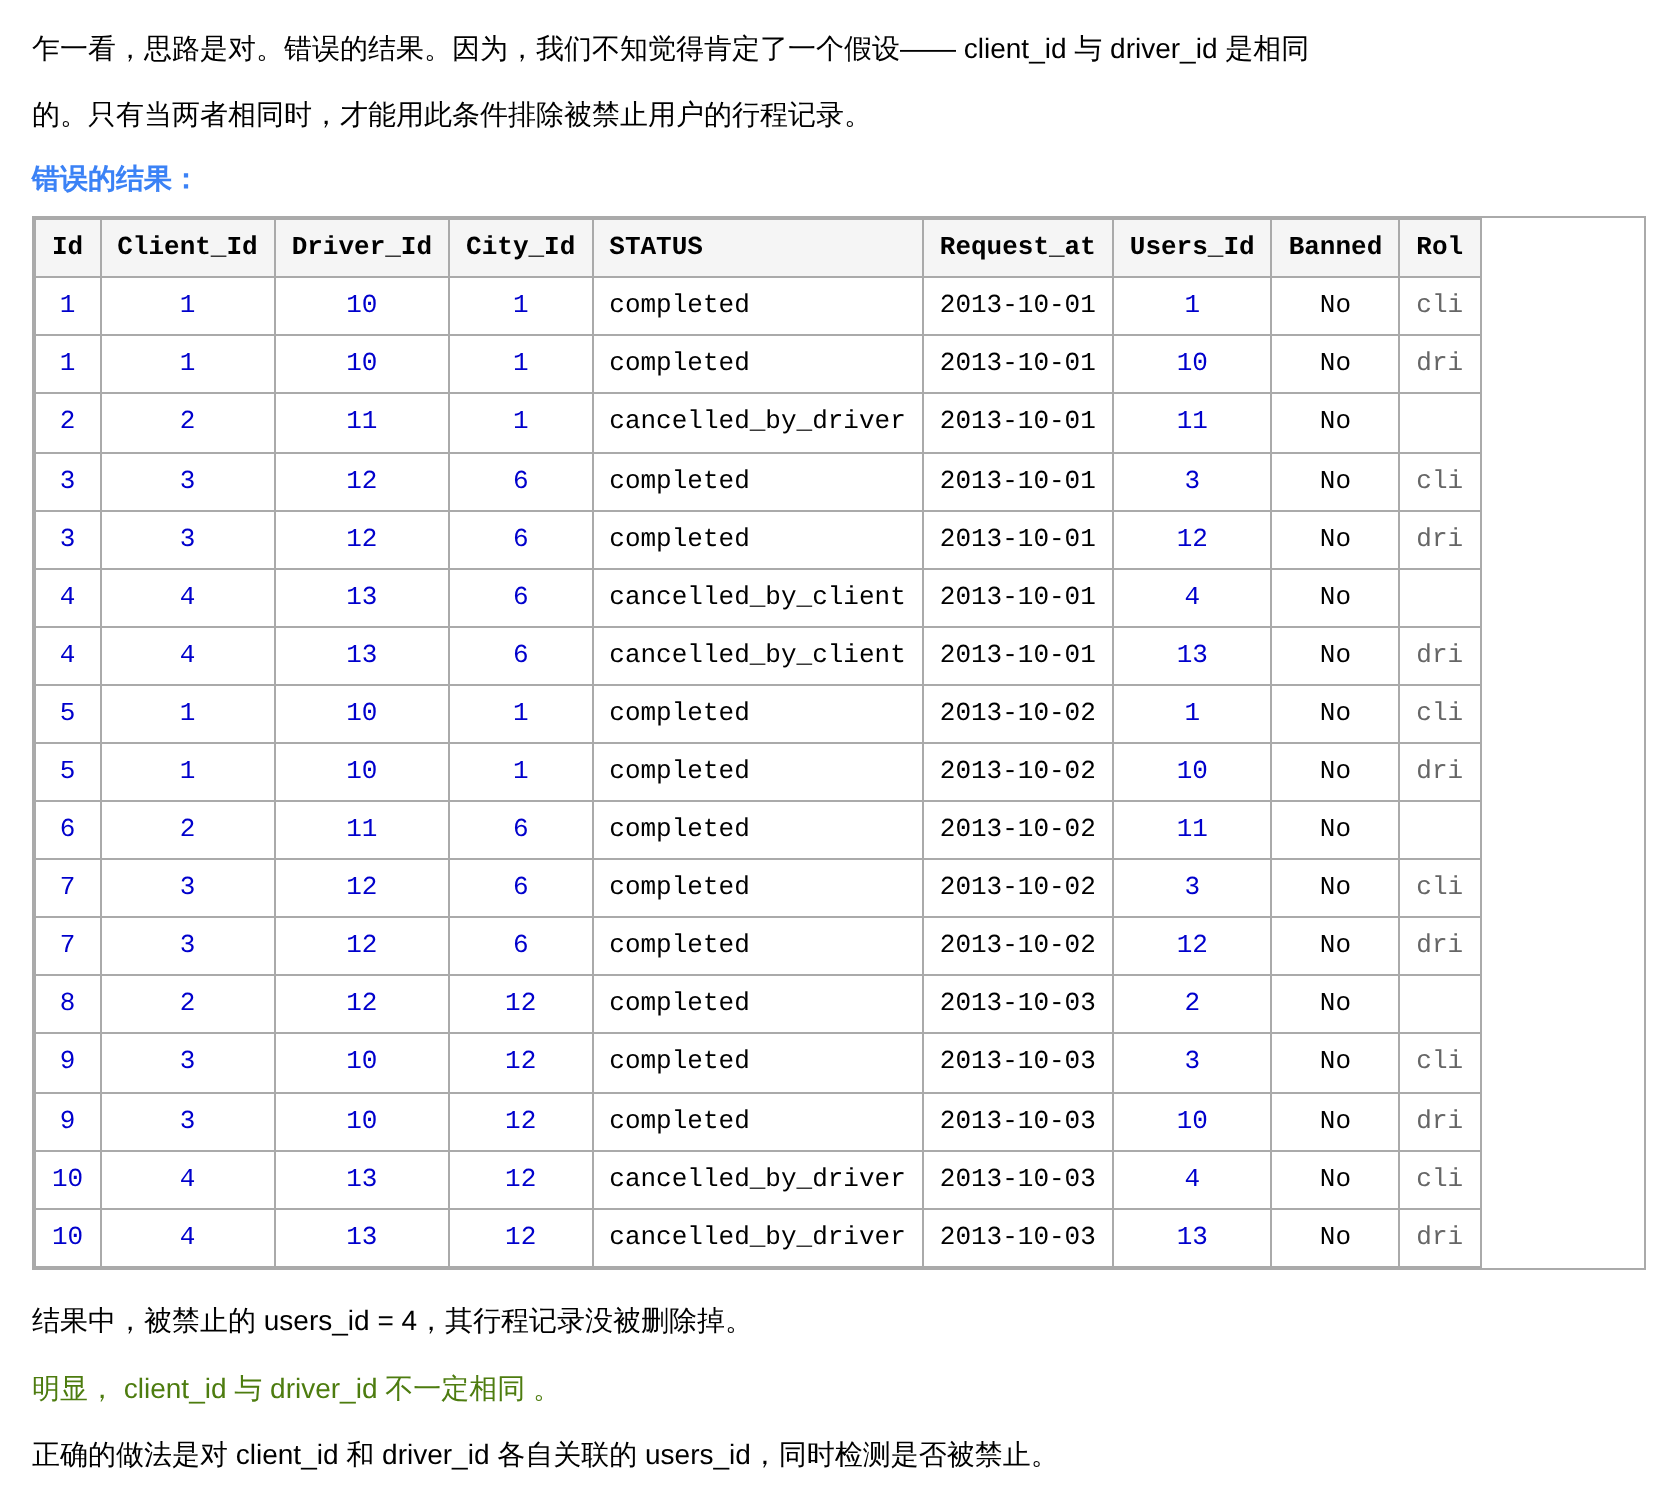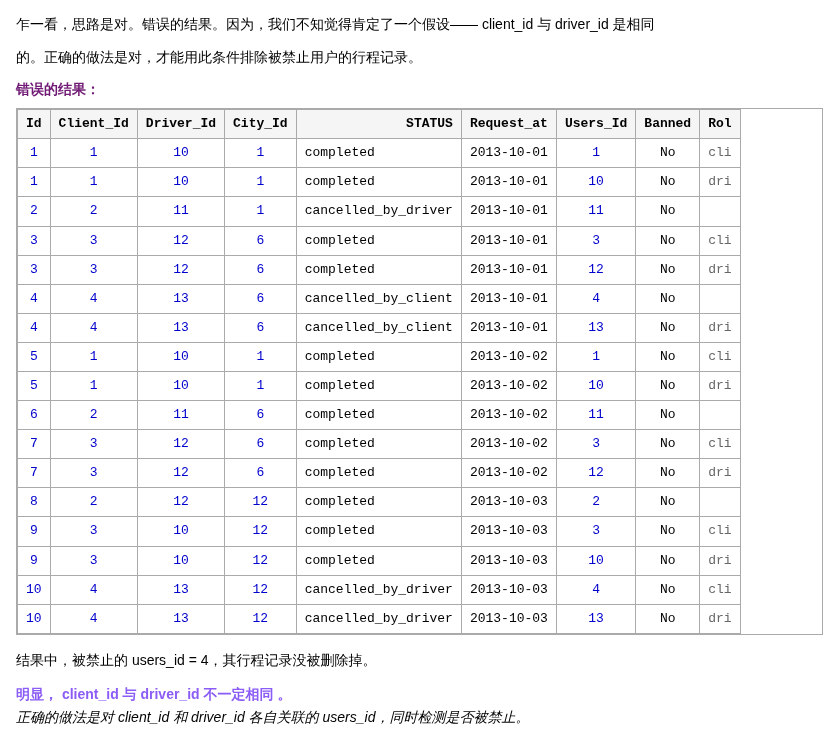--- a/index.html
+++ b/index.html
@@ -12,21 +12,21 @@
       line-height: 1.7;
     }
     .intro-text {
       margin-bottom: 8px;
       line-height: 1.8;
       color: #000;
     }
     .section-label {
       font-weight: bold;
       margin-bottom: 6px;
-      color: #701a75;
+      color: #3b82f6;
     }
     .table-wrapper {
       overflow-x: auto;
       margin-bottom: 14px;
       border: 1px solid #aaa;
     }
     table {
       border-collapse: collapse;
       font-family: 'Courier New', Courier, monospace;
       font-size: 13px;
@@ -34,44 +34,43 @@
       background: #fff;
     }
     table th, table td {
       border: 1px solid #aaa;
       padding: 3px 8px;
       color: #000;
     }
     table th {
       background: #f5f5f5;
       font-weight: bold;
-      text-align: right;
+      text-align: left;
     }
     table td {
       text-align: center;
     }
     .result-text {
       margin-bottom: 10px;
       color: #000;
     }
     .obvious-text {
-      color: #8b5cf6;
-      font-weight: bold;
+      margin-bottom: 10px;
+      color: #4d7c0f;
     }
     .correct-text {
       margin-bottom: 10px;
       color: #000;
-      font-style: italic;
     }
   </style>
 </head>
 <body>
 
 <p class="intro-text">乍一看，思路是对。错误的结果。因为，我们不知觉得肯定了一个假设—— client_id 与 driver_id 是相同</p>
-<p class="intro-text">的。正确的做法是对，才能用此条件排除被禁止用户的行程记录。</p>
+<p class="intro-text">的。只有当两者相同时，才能用此条件排除被禁止用户的行程记录。</p>
 <p class="section-label">错误的结果：</p>
 
 <div class="table-wrapper">
   <table>
     <thead>
       <tr>
         <th>Id</th>
         <th>Client_Id</th>
         <th>Driver_Id</th>
         <th>City_Id</th>

